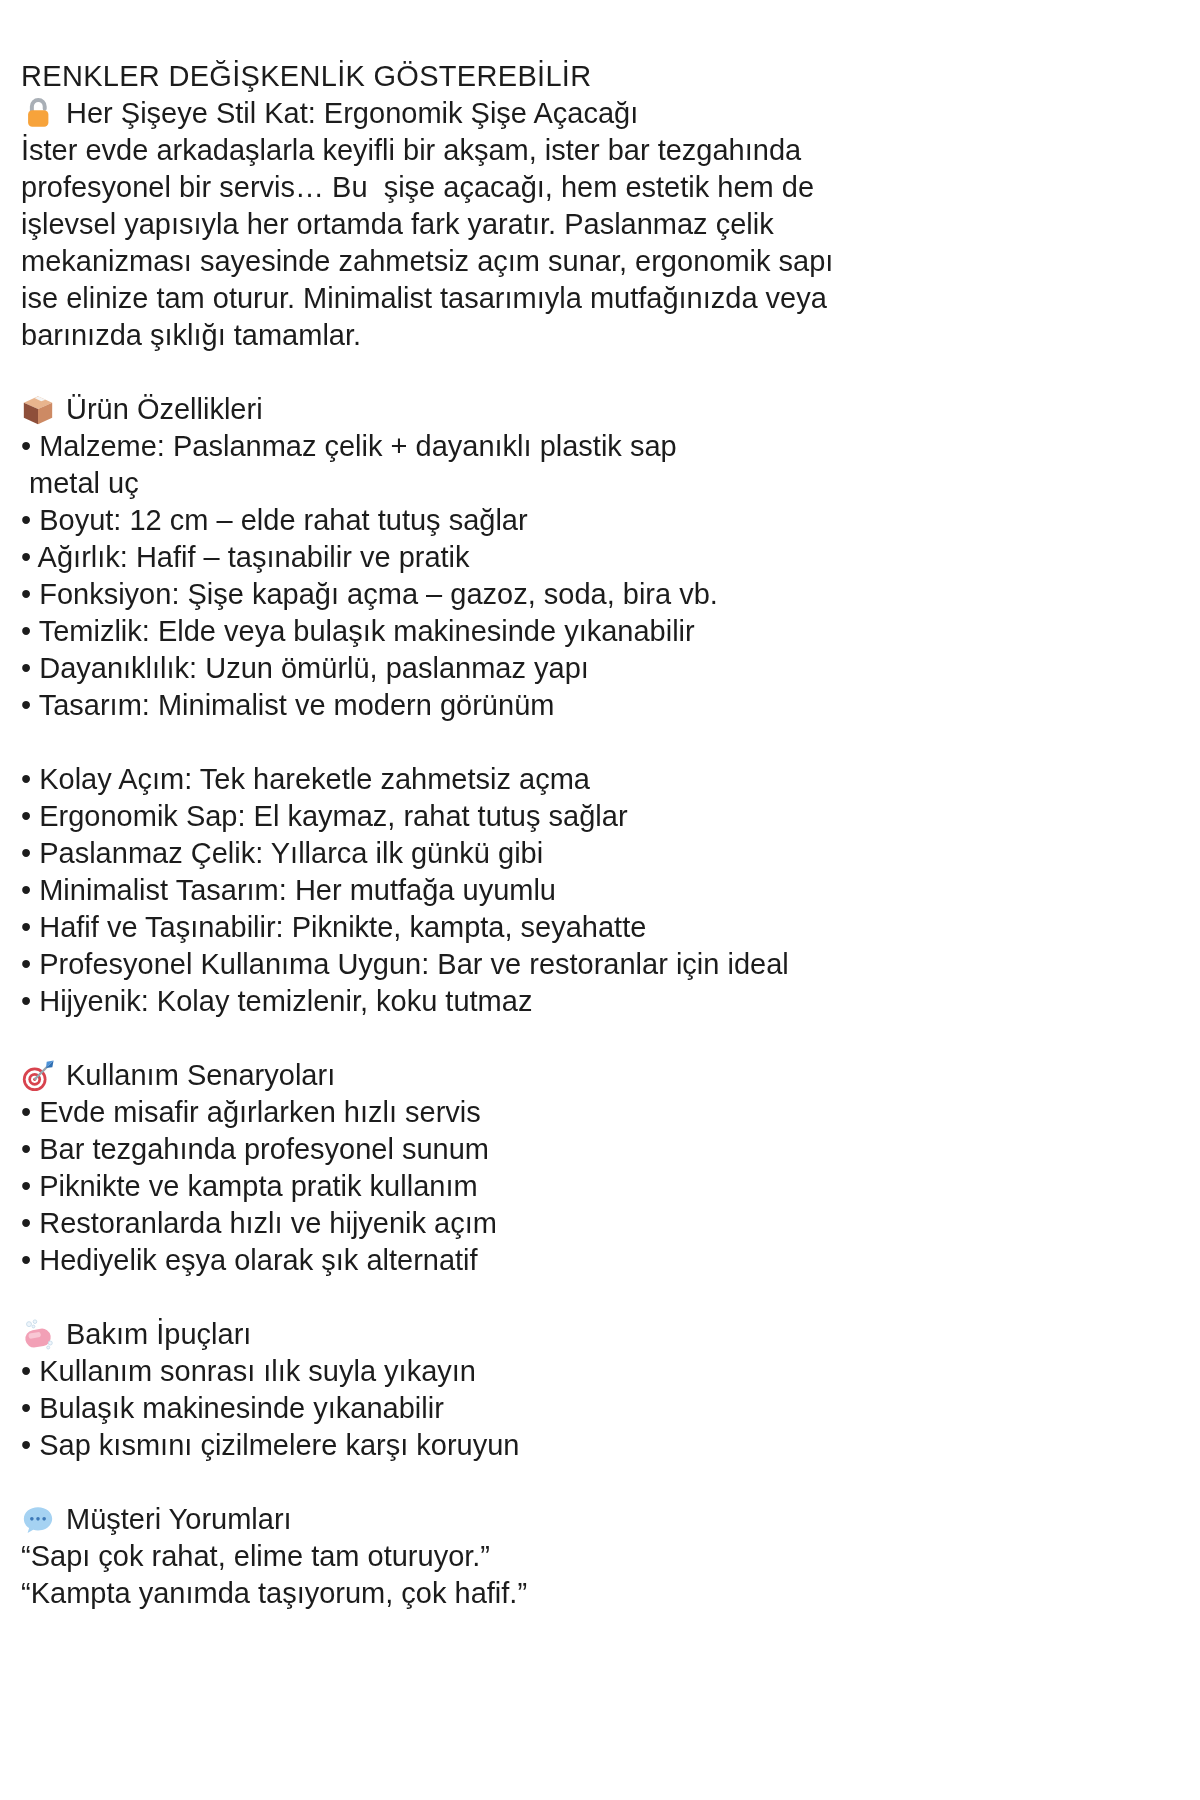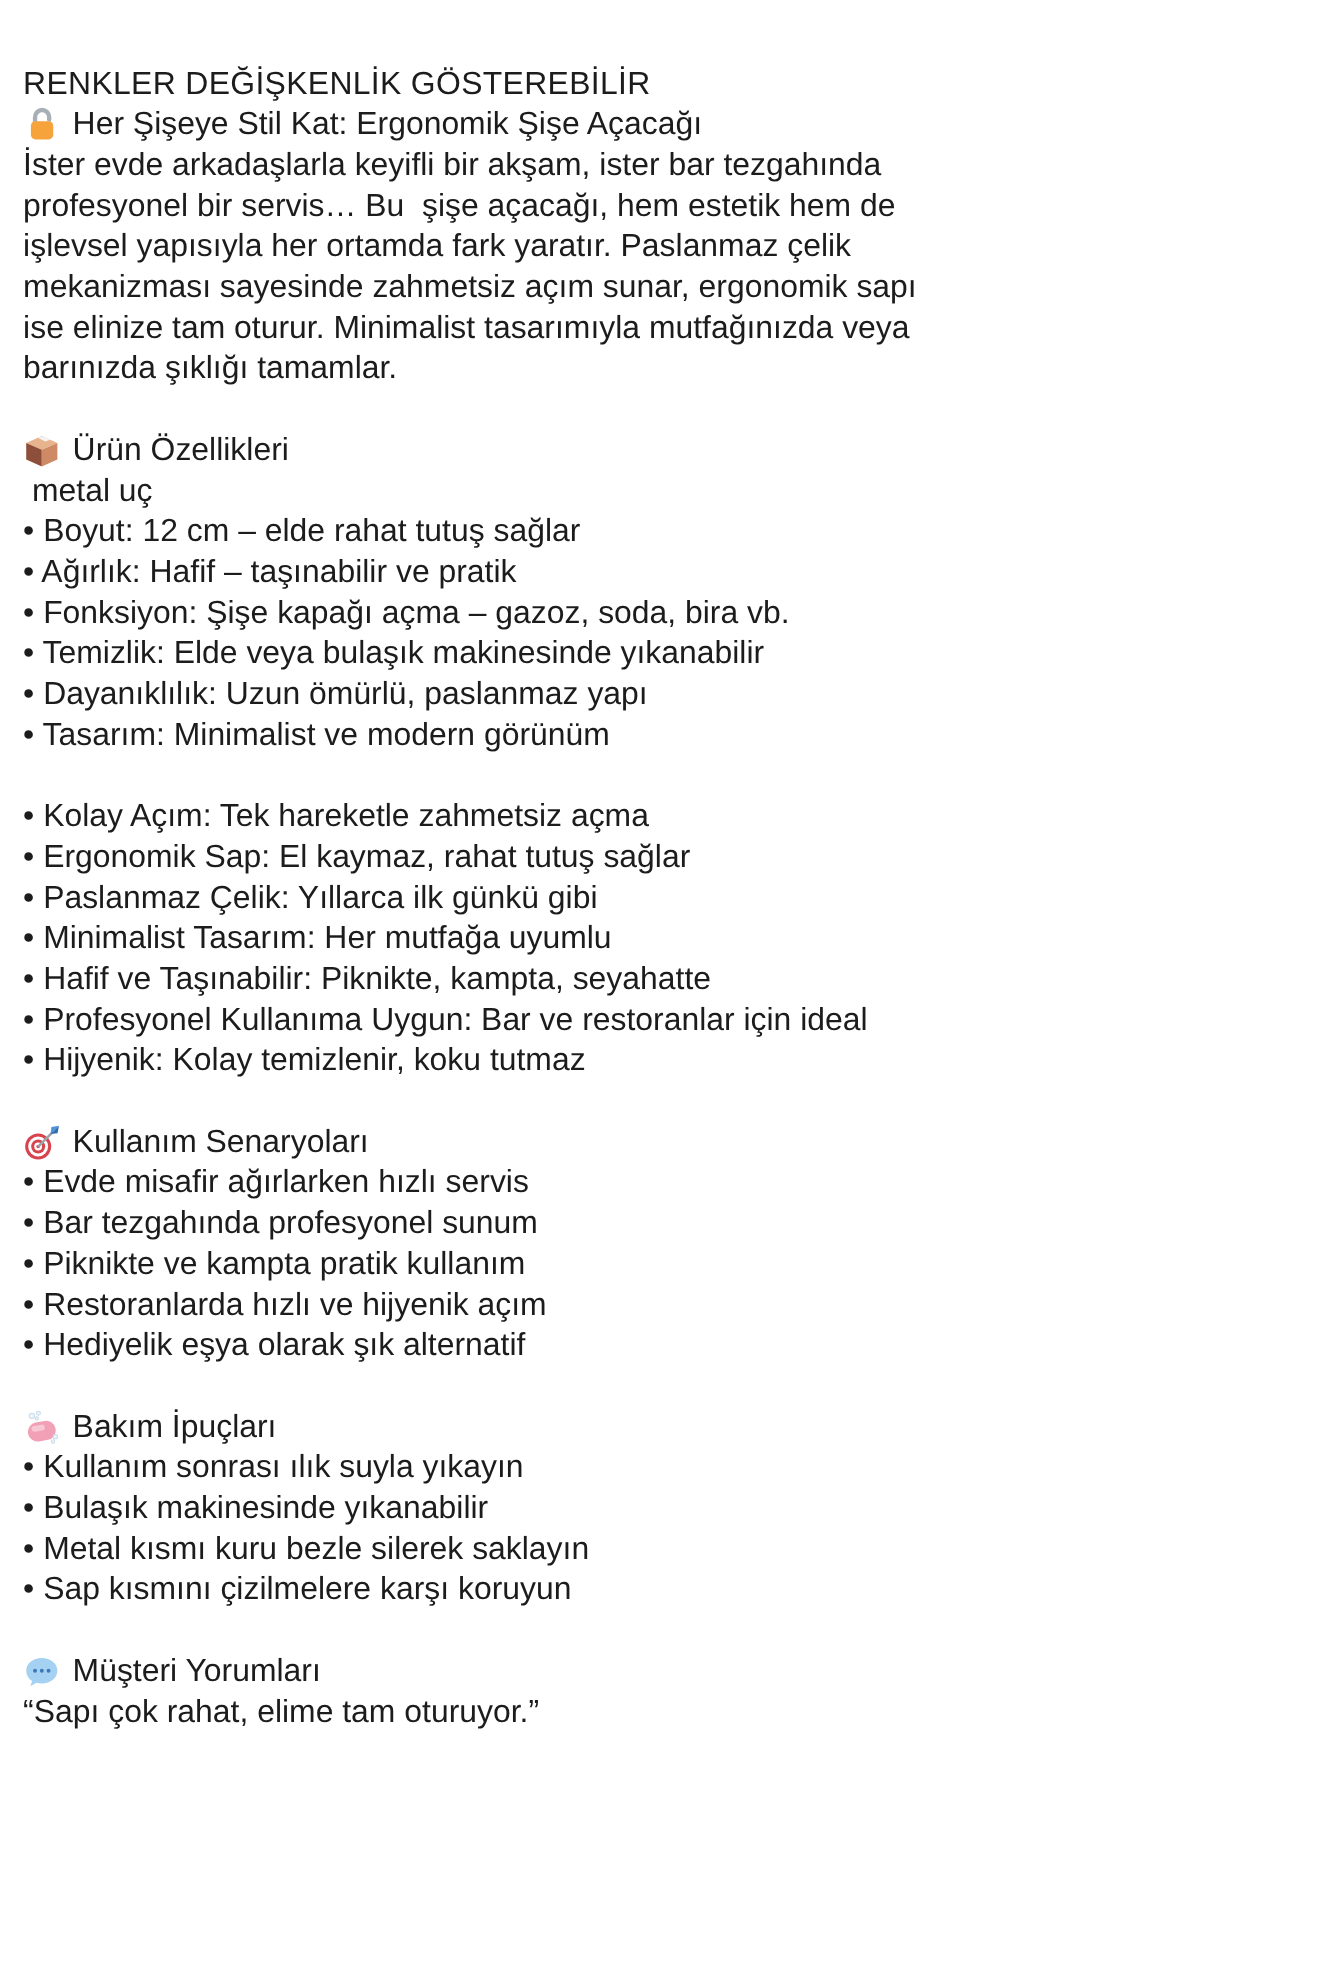--- a/index.html
+++ b/index.html
@@ -72,20 +72,21 @@
       <span class="icon">
         <svg viewBox="0 0 36 36">
           <polygon points="18,3.5 33,10.2 18,16.9 3,10.2" fill="#e8b48d"></polygon>
           <polygon points="14.2,5.2 18.4,3.7 26,7.1 21.4,8.8" fill="#f4f4f4"></polygon>
           <polygon points="3,10.2 18,16.9 18,33 3,26.3" fill="#8e4f3a"></polygon>
           <polygon points="33,10.2 18,16.9 18,33 33,26.3" fill="#cd8a64"></polygon>
         </svg>
       </span>
       <span class="header-text">Ürün Özellikleri</span>
     </div>
+    <div class="line">• Malzeme: Paslanmaz çelik + dayanıklı plastik sap</div>
     <div class="line"> metal uç</div>
     <div class="line">• Boyut: 12 cm – elde rahat tutuş sağlar</div>
     <div class="line">• Ağırlık: Hafif – taşınabilir ve pratik</div>
     <div class="line">• Fonksiyon: Şişe kapağı açma – gazoz, soda, bira vb.</div>
     <div class="line">• Temizlik: Elde veya bulaşık makinesinde yıkanabilir</div>
     <div class="line">• Dayanıklılık: Uzun ömürlü, paslanmaz yapı</div>
     <div class="line">• Tasarım: Minimalist ve modern görünüm</div>
   </section>
 
   <section>
@@ -133,32 +134,32 @@
           <circle cx="14.8" cy="3.9" r="1.9" fill="#eef5fb" stroke="#c9dcea" stroke-width="1"></circle>
           <circle cx="13.2" cy="9" r="1.5" fill="#eef5fb" stroke="#c9dcea" stroke-width="1"></circle>
           <circle cx="31" cy="26.5" r="2.1" fill="#eef5fb" stroke="#c9dcea" stroke-width="1"></circle>
           <circle cx="28.8" cy="31.2" r="1.6" fill="#eef5fb" stroke="#c9dcea" stroke-width="1"></circle>
         </svg>
       </span>
       <span class="header-text">Bakım İpuçları</span>
     </div>
     <div class="line">• Kullanım sonrası ılık suyla yıkayın</div>
     <div class="line">• Bulaşık makinesinde yıkanabilir</div>
-    <div class="line">• Metal kısmı kuru bezle silerek saklayın</div>
     <div class="line">• Sap kısmını çizilmelere karşı koruyun</div>
   </section>
 
   <section>
     <div class="header-row">
       <span class="icon">
         <svg viewBox="0 0 36 36">
           <path d="M18 4.5 C26.6 4.5 33 9.9 33 16.8 33 23.7 26.6 29 18 29 c-1.8 0 -3.5 -0.2 -5.1 -0.7 L7 31.8 l1.6 -5.2 C5 24.4 3 21 3 16.8 3 9.9 9.4 4.5 18 4.5 z" fill="#a5d2f2"></path>
           <circle cx="11.5" cy="16.8" r="1.9" fill="#3d79b8"></circle>
           <circle cx="18" cy="16.8" r="1.9" fill="#3d79b8"></circle>
           <circle cx="24.5" cy="16.8" r="1.9" fill="#3d79b8"></circle>
         </svg>
       </span>
       <span class="header-text">Müşteri Yorumları</span>
     </div>
     <div class="line">“Sapı çok rahat, elime tam oturuyor.”</div>
+    <div class="line">“Kampta yanımda taşıyorum, çok hafif.”</div>
   </section>
 
 </div>
 
 </body></html>

